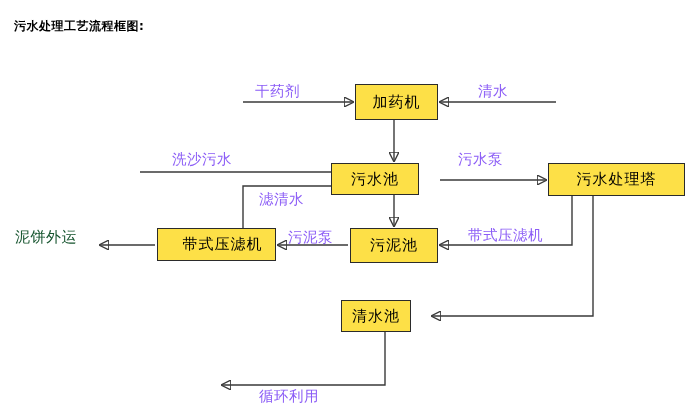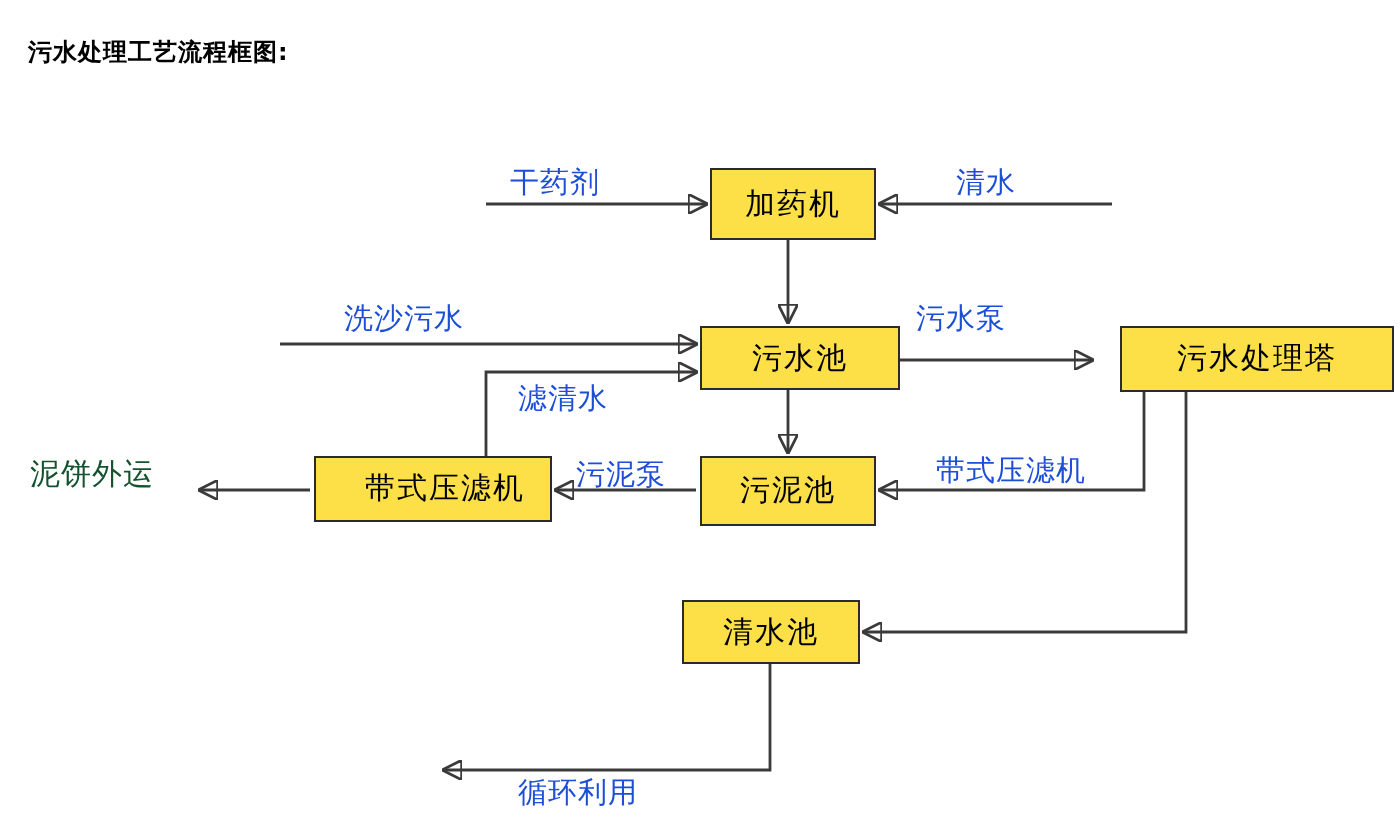--- a/index.html
+++ b/index.html
@@ -34,21 +34,21 @@
     align-items: center;
     justify-content: center;
     font-size: 15px;
     color: #000000;
     white-space: nowrap;
     letter-spacing: 1px;
   }
   .edge-label {
     position: absolute;
     font-size: 14.5px;
-    color: #1d4ed8;
+    color: #8b5cf6;
     white-space: nowrap;
     letter-spacing: 0.5px;
   }
   .terminal-label {
     position: absolute;
     font-size: 15px;
     color: #14532d;
     white-space: nowrap;
     letter-spacing: 0.5px;
     text-align: right;
@@ -103,37 +103,37 @@
 
     <path d="M 593 196 L 593 316 L 432 316" marker-end="url(#arrow)"></path>
 
     <path d="M 385 332 L 385 385 L 222 385" marker-end="url(#arrow)"></path>
   </svg>
 
   <div class="node" style="left:355px; top:84px; width:83px; height:36px;">
     <span>加药机</span>
   </div>
 
-  <div class="node" style="left:350px; top:163px; width:100px; height:32px;">
+  <div class="node" style="left:331px; top:163px; width:88px; height:32px;">
     <span>污水池</span>
   </div>
 
-  <div class="node" style="left:548px; top:163px; width:137px; height:33px;margin-left:12px;">
+  <div class="node" style="left:548px; top:163px; width:137px; height:33px;">
     <span>污水处理塔</span>
   </div>
 
   <div class="node" style="left:157px; top:228px; width:119px; height:33px;padding-left:12px;">
     <span>带式压滤机</span>
   </div>
 
   <div class="node" style="left:350px; top:228px; width:88px; height:35px;">
     <span>污泥池</span>
   </div>
 
-  <div class="node" style="left:341px; top:300px; width:89px; height:32px;">
+  <div class="node" style="left:341px; top:300px; width:70px; height:32px;">
     <span>清水池</span>
   </div>
 
   <div class="edge-label" style="left:255px; top:82px;">干药剂</div>
   <div class="edge-label" style="left:478px; top:82px;">清水</div>
   <div class="edge-label" style="left:172px; top:150px;">洗沙污水</div>
   <div class="edge-label" style="left:259px; top:190px;">滤清水</div>
   <div class="edge-label" style="left:458px; top:150px;">污水泵</div>
   <div class="edge-label" style="left:288px; top:228px;">污泥泵</div>
   <div class="edge-label" style="left:468px; top:226px;">带式压滤机</div>

